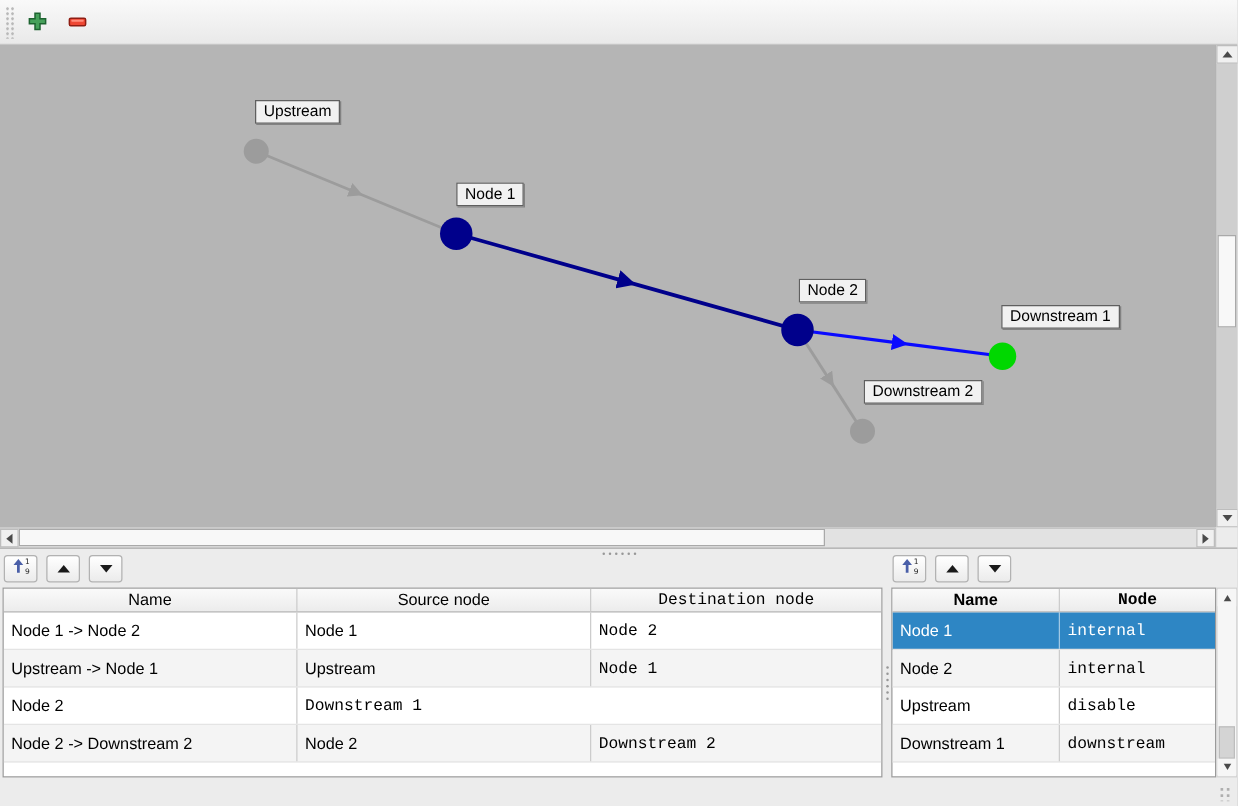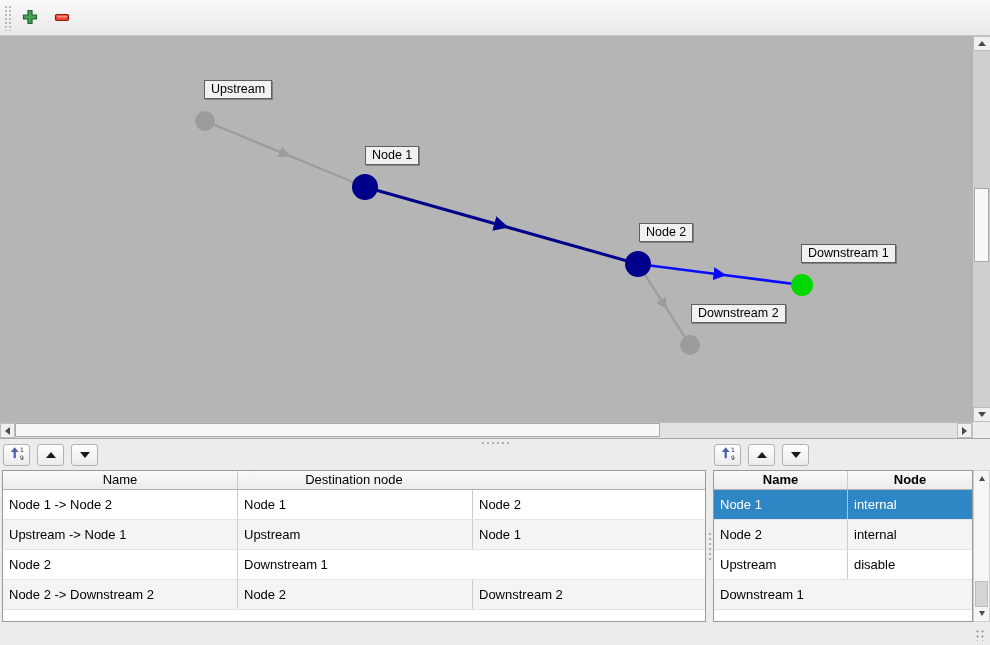--- a/index.html
+++ b/index.html
@@ -64,21 +64,21 @@
 
   
   .table { position:absolute; top:470px; height:152px; background:#fff;
     border:1px solid #9a9a9a; overflow:hidden; }
   .edge-table { left:2px; width:704px; }
   .node-table { left:713px; width:260px; }
   .trow { display:flex; height:30px; }
   .thead { height:19px; background:linear-gradient(#fafafa,#ececec); border-bottom:1px solid #b2b2b2;align-items:flex-end; }
   .tcell { padding:0 6px; font-size:13px; color:#000; line-height:29px; height:100%;
     border-right:1px solid #cccccc; overflow:hidden; white-space:nowrap; }
-  .tcell:last-child { border-right:none; }
+  .tcell:last-child { border-right:none;font-family:Liberation Mono, monospace; }
   .thead .tcell { line-height:18px; text-align:center; }
   .node-table .thead .tcell { font-weight:bold; }
   .trow.data { border-bottom:1px solid #e4e4e4;align-items:flex-end; }
   .trow.alt { background:#f4f4f4; }
   .trow.sel .tcell { color:#fff; border-right-color:rgba(255,255,255,.55); }
 
   
   .tbl-scroll { position:absolute; left:973px; top:470px; width:17px; height:152px;
     background:#f6f6f6; border:1px solid #cfcfcf; }
   .tbl-scroll .sb-btn { left:0; width:15px; height:13px; background:#f6f6f6; border:none; }
@@ -211,20 +211,21 @@
   <div class="mini-btn" style="left:748px">
       <span class="tri-up-black"></span>
     </div>
   <div class="mini-btn" style="left:782px">
       <span class="tri-down-black"></span>
     </div>
 
   <div class="table edge-table" id="edge-table">
       <div class="trow thead">
         <div class="tcell" style="width: 235px;">Name</div>
+        <div class="tcell" style="width: 235px;">Source node</div>
         <div class="tcell" style="width: 232px;">Destination node</div>
       </div>
       <div class="trow data">
         <div class="tcell" style="width: 235px;">Node 1 -&gt; Node 2</div>
         <div class="tcell" style="width: 235px;">Node 1</div>
         <div class="tcell" style="width: 232px;">Node 2</div>
       </div>
       <div class="trow data alt">
         <div class="tcell" style="width: 235px;">Upstream -&gt; Node 1</div>
         <div class="tcell" style="width: 235px;">Upstream</div>
@@ -262,20 +263,21 @@
       <div class="trow data alt">
         <div class="tcell" style="width: 134px;">Node 2</div>
         <div class="tcell" style="width: 124px;">internal</div>
       </div>
       <div class="trow data">
         <div class="tcell" style="width: 134px;">Upstream</div>
         <div class="tcell" style="width: 124px;">disable</div>
       </div>
       <div class="trow data alt">
         <div class="tcell" style="width: 134px;">Downstream 1</div>
+        <div class="tcell" style="width: 124px;">downstream</div>
       </div>
     </div>
 
   <div class="tbl-scroll">
     <div class="sb-btn up">
         <span class="tri-up"></span>
       </div>
     <div class="tbl-thumb"></div>
     <div class="sb-btn down">
         <span class="tri-down"></span>

